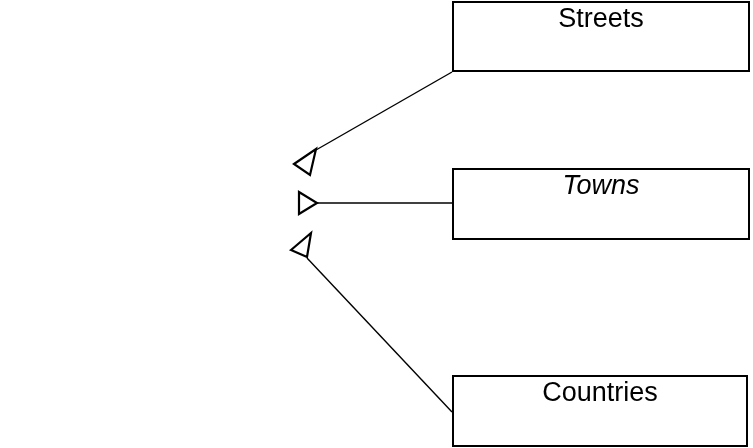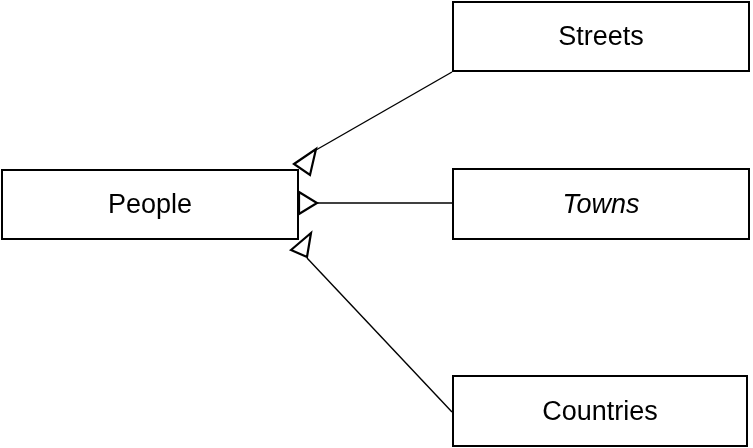--- a/index.html
+++ b/index.html
@@ -21,21 +21,21 @@
     top: 0;
     width: 753px;
     height: 448px;
   }
   .node {
     position: absolute;
     box-sizing: border-box;
     background: #ffffff;
     border: 2px solid #000000;
     display: flex;
-    align-items: center;
+    align-items: flex-start;
     justify-content: center;
   }
   .node-label {
     font-size: 27px;
     color: #000000;
     letter-spacing: 0px;
     white-space: nowrap;
   }
   .node-people    { left: 1px;   top: 169px; width: 298px; height: 71px; }
   .node-streets   { left: 452px; top: 1px;   width: 298px; height: 71px; }
@@ -52,23 +52,20 @@
     <line x1="316" y1="150" x2="452" y2="72" stroke="#000000" stroke-width="1.4"></line>
     <polygon points="294,164 316,149 310,175" fill="#ffffff" stroke="#000000" stroke-width="2.2" stroke-linejoin="miter"></polygon>
 
     <line x1="317" y1="203" x2="452" y2="203" stroke="#000000" stroke-width="1.4"></line>
     <polygon points="299,192 299,214 317,203" fill="#ffffff" stroke="#000000" stroke-width="2.2" stroke-linejoin="miter"></polygon>
 
     <line x1="307" y1="258" x2="452" y2="412" stroke="#000000" stroke-width="1.4"></line>
     <polygon points="291,250 311,233 307,257" fill="#ffffff" stroke="#000000" stroke-width="2.2" stroke-linejoin="miter"></polygon>
   </svg>
 
-  <div class="node node-people">
-    <span class="node-label">People</span>
-  </div>
 
   <div class="node node-streets">
     <span class="node-label">Streets</span>
   </div>
 
   <div class="node node-towns">
     <span class="node-label">Towns</span>
   </div>
 
   <div class="node node-countries">

